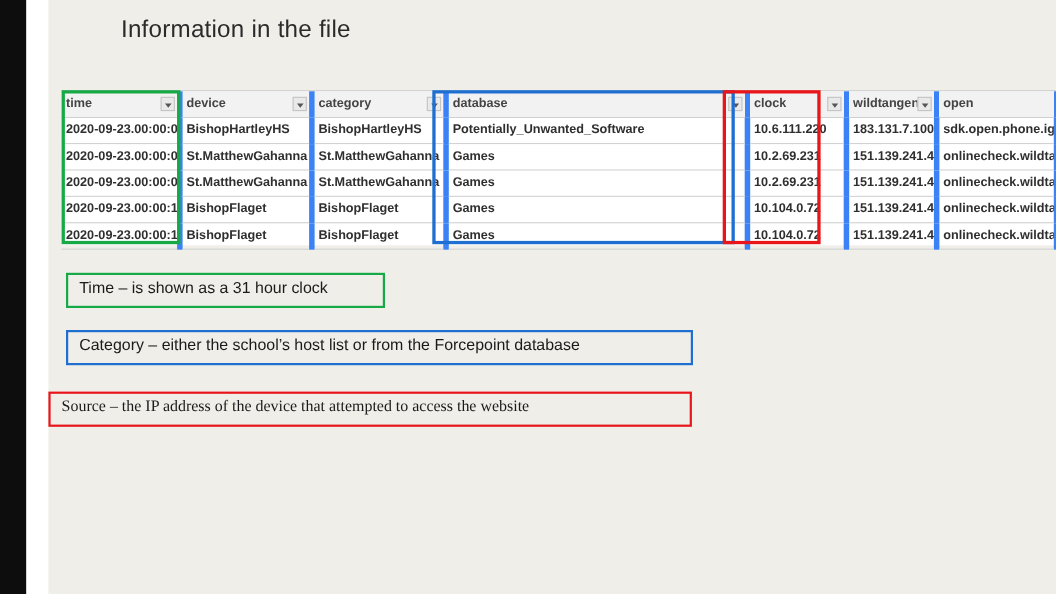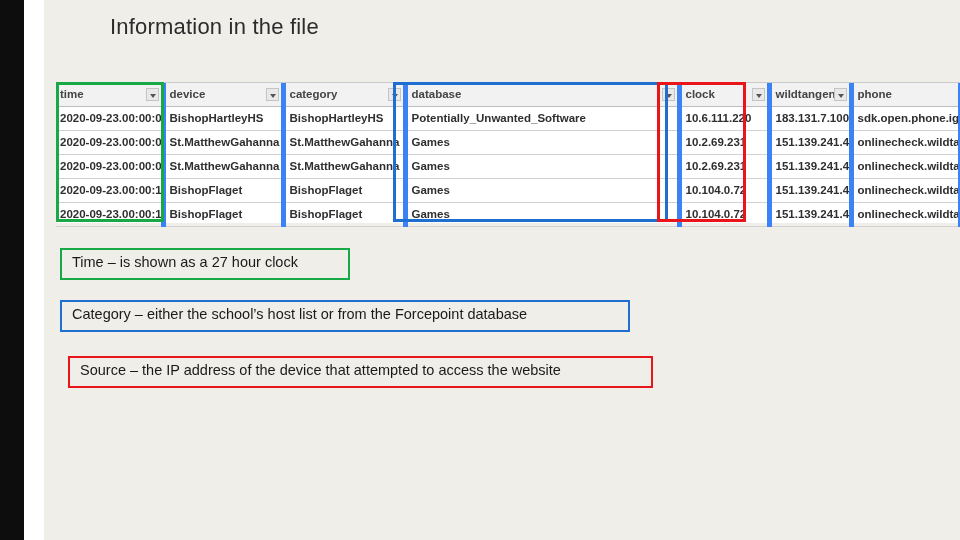--- a/index.html
+++ b/index.html
@@ -140,21 +140,21 @@
   }
   .caption .txt {
     position: relative;
     padding: 4px 6px 0 12px;
     white-space: normal;
   }
   .cap-time { left: 60px; top: 248px; width: 560px; }
   .cap-time .box { width: 290px; height: 32px; border: 2px solid #18a947; }
   .cap-cat { left: 60px; top: 300px; width: 620px; }
   .cap-cat .box { width: 570px; height: 32px; border: 2px solid #1f6fd0; }
-  .cap-src { left: 68px; top: 356px; width: 620px; }
+  .cap-src { left: 44px; top: 356px; width: 620px; font-family: Liberation Serif, serif; }
   .cap-src .box { width: 585px; height: 32px; border: 2px solid #e8151a; }
 </style>
 </head>
 <body>
 
 <div class="left-bar-dark"></div>
 <div class="left-bar-light"></div>
 
 <div class="slide-title">Information in the file</div>
 
@@ -189,21 +189,21 @@
         </th>
         <th>
           <span>clock</span>
           <span class="filter"></span>
         </th>
         <th>
           <span>wildtangent</span>
           <span class="filter"></span>
         </th>
         <th>
-          <span>phone</span>
+          <span>open</span>
         </th>
       </tr>
     </thead>
     <tbody>
       <tr>
         <td>2020-09-23.00:00:02</td>
         <td>BishopHartleyHS</td>
         <td>BishopHartleyHS</td>
         <td>Potentially_Unwanted_Software</td>
         <td>10.6.111.220</td>
@@ -249,21 +249,21 @@
     </tbody>
   </table>
 </div>
 
 <div class="hl hl-green"></div>
 <div class="hl hl-blue"></div>
 <div class="hl hl-red"></div>
 
 <div class="caption cap-time">
   <div class="box"></div>
-  <div class="txt">Time – is shown as a 27 hour clock</div>
+  <div class="txt">Time – is shown as a 31 hour clock</div>
 </div>
 
 <div class="caption cap-cat">
   <div class="box"></div>
   <div class="txt">Category – either the school’s host list or from the Forcepoint database</div>
 </div>
 
 <div class="caption cap-src">
   <div class="box"></div>
   <div class="txt">Source – the IP address of the device that attempted to access the website</div>

